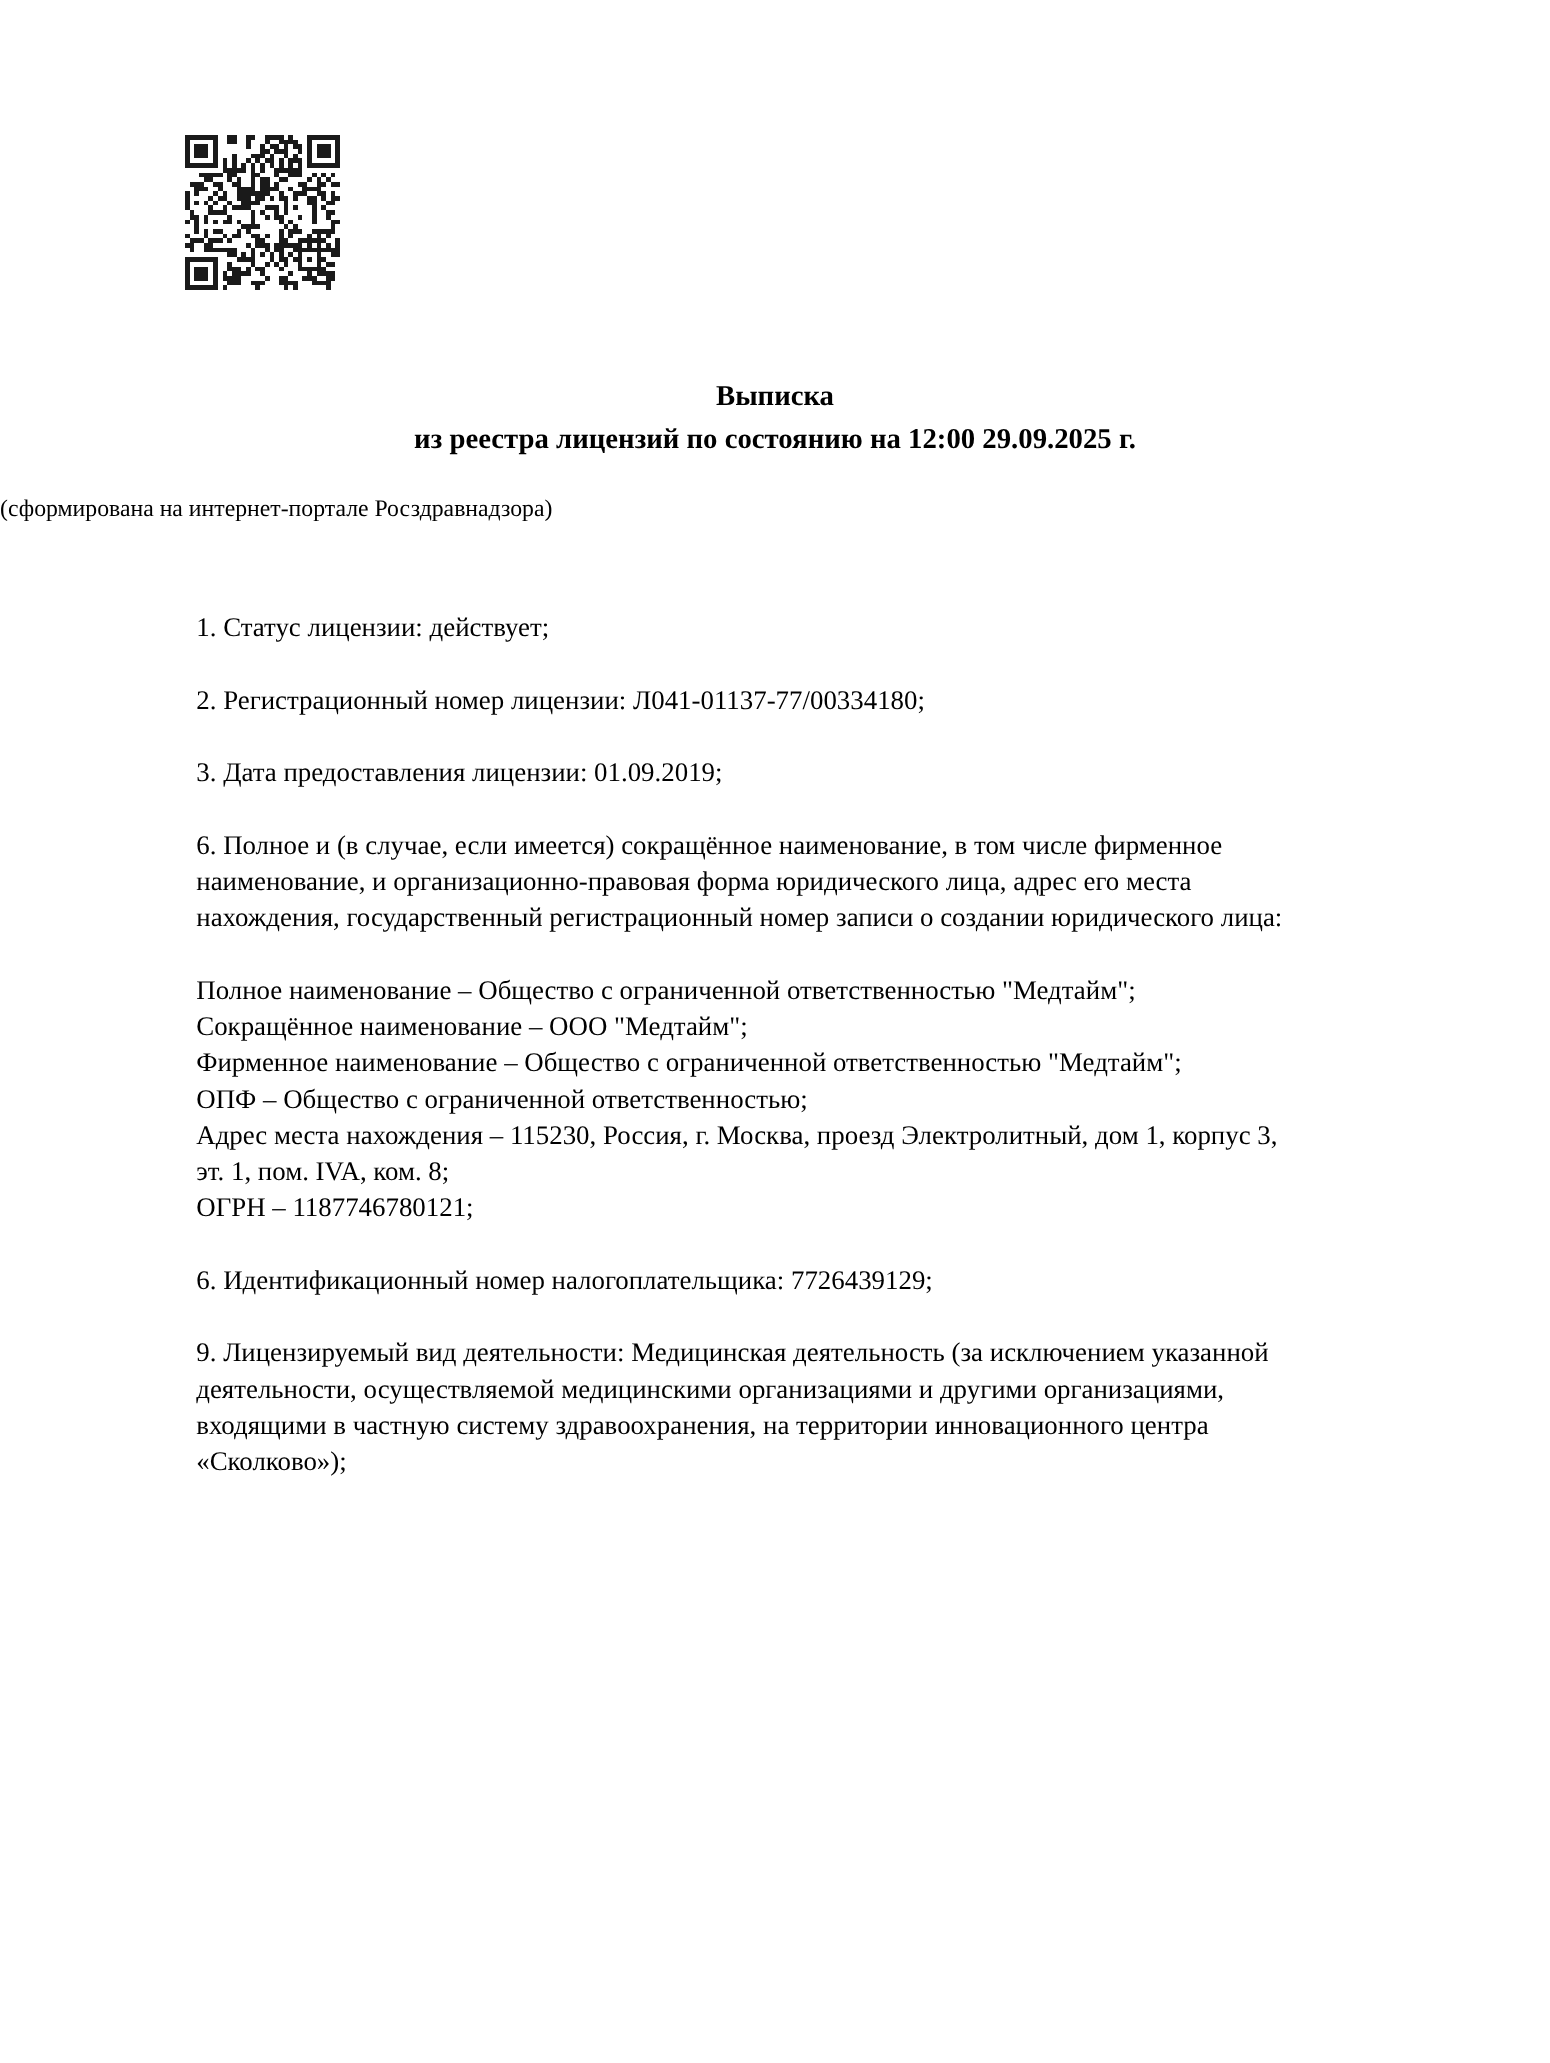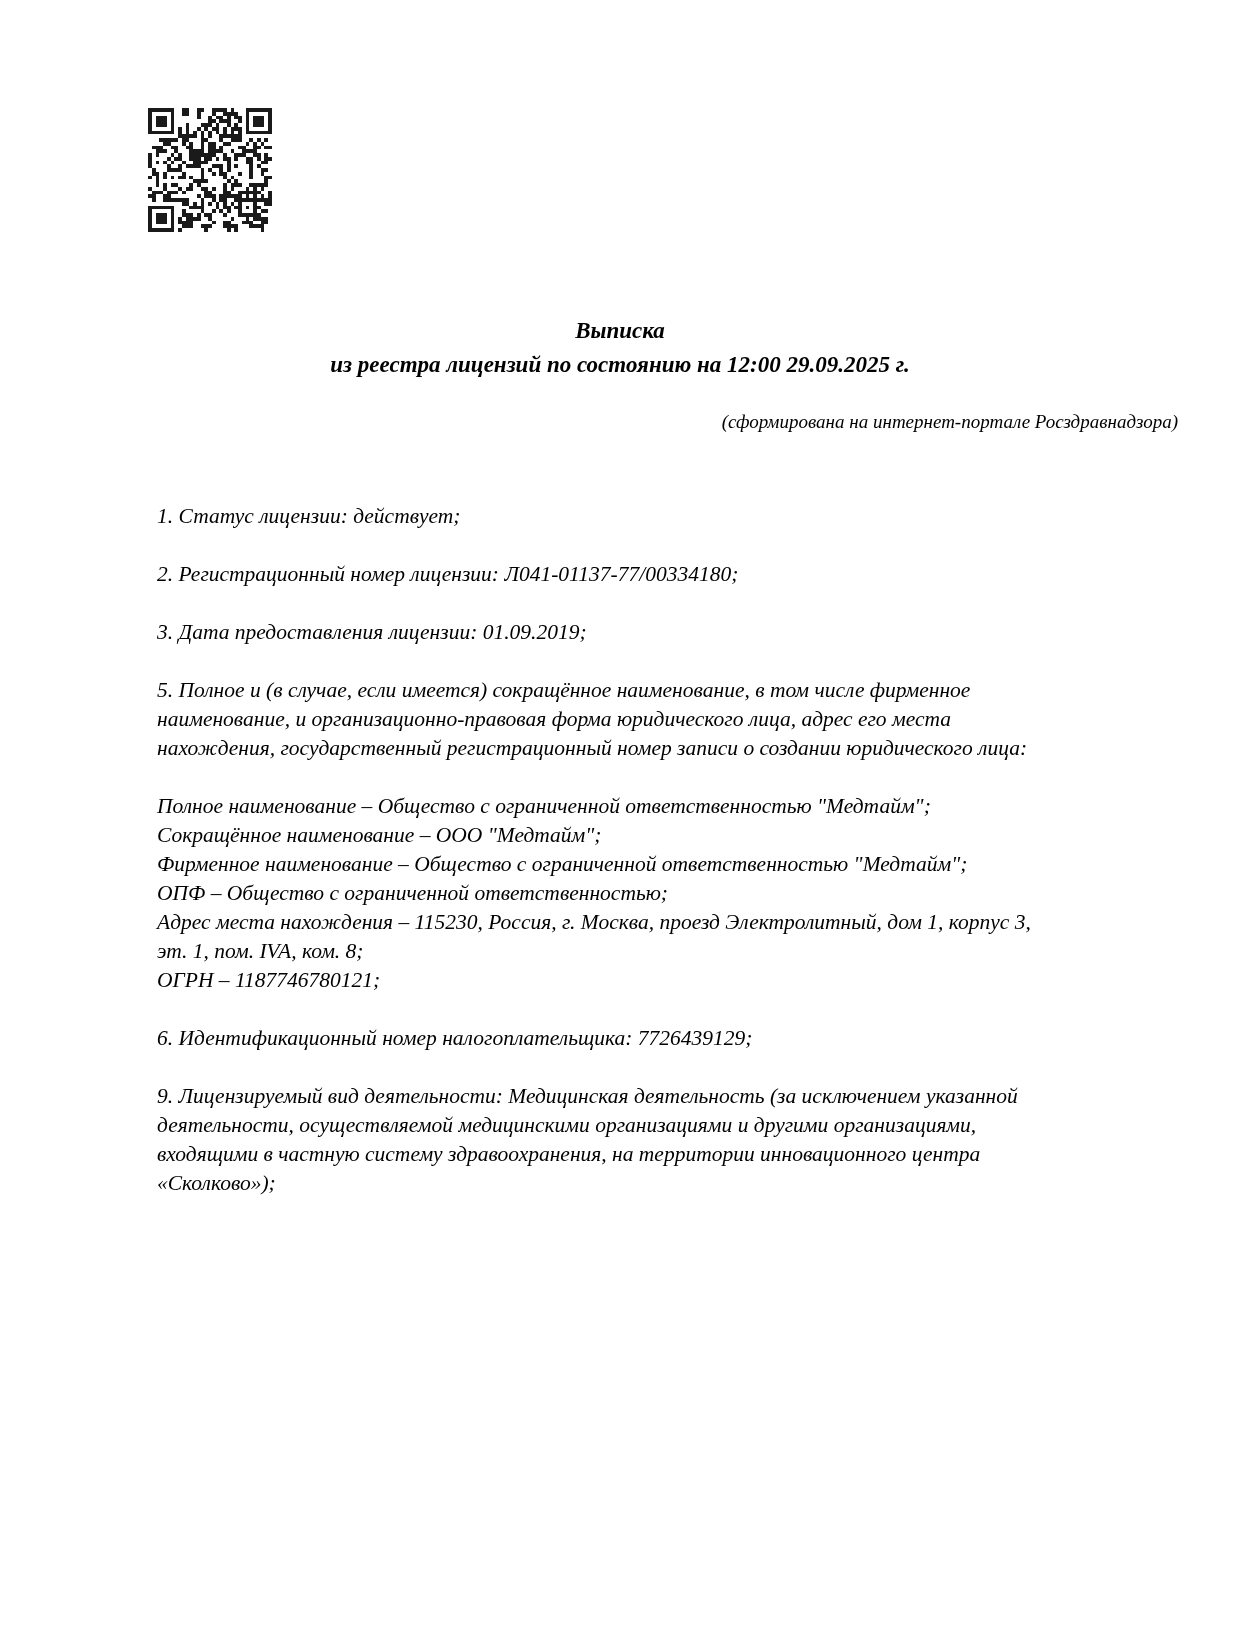--- a/index.html
+++ b/index.html
@@ -24,33 +24,31 @@
     height: 124px;
   }
   .qr svg {
     width: 100%;
     height: 100%;
     display: block;
     shape-rendering: crispEdges;
   }
   .content {
     position: absolute;
-    top: 314px;
+    top: 300px;
     left: 0;
     width: 100%;
-    font-style: italic;
   }
   .title {
     text-align: center;
     font-weight: bold;
     font-size: 23px;
     line-height: 34px;
   }
   .subtitle {
-    text-align: right;
     padding-right: 62px;
     font-size: 19px;
     line-height: 24px;
     margin-top: 28px;
   }
   .body {
     margin: 68px 0 0 141px;
     width: 1045px;
     font-size: 21.5px;
     line-height: 29px;
@@ -78,21 +76,21 @@
       <div>Выписка</div>
       <div>из реестра лицензий по состоянию на 12:00 29.09.2025 г.</div>
     </div>
 
     <div class="subtitle">(сформирована на интернет-портале Росздравнадзора)</div>
 
     <div class="body">
       <p class="para">1. Статус лицензии: действует;</p>
       <p class="para">2. Регистрационный номер лицензии: Л041-01137-77/00334180;</p>
       <p class="para">3. Дата предоставления лицензии: 01.09.2019;</p>
-      <p class="para">5. Полное и (в случае, если имеется) сокращённое наименование, в том числе фирменное
+      <p class="para">6. Полное и (в случае, если имеется) сокращённое наименование, в том числе фирменное
 наименование, и организационно-правовая форма юридического лица, адрес его места
 нахождения, государственный регистрационный номер записи о создании юридического лица:</p>
       <p class="para">Полное наименование – Общество с ограниченной ответственностью "Медтайм";
 Сокращённое наименование – ООО "Медтайм";
 Фирменное наименование – Общество с ограниченной ответственностью "Медтайм";
 ОПФ – Общество с ограниченной ответственностью;
 Адрес места нахождения – 115230, Россия, г. Москва, проезд Электролитный, дом 1, корпус 3,
 эт. 1, пом. IVA, ком. 8;
 ОГРН – 1187746780121;</p>
       <p class="para">6. Идентификационный номер налогоплательщика: 7726439129;</p>

